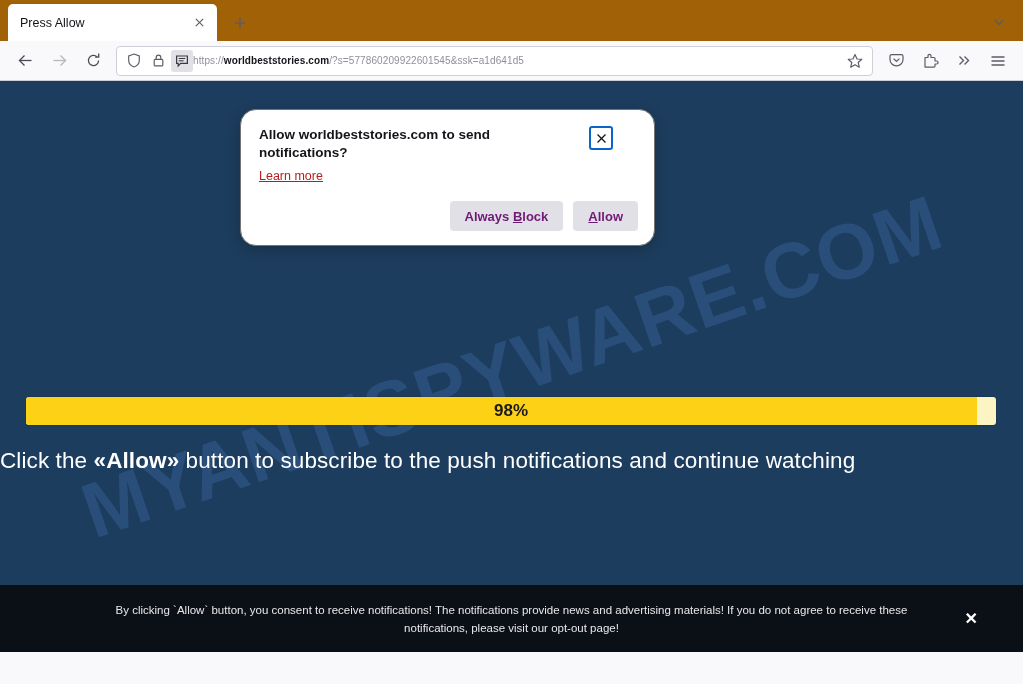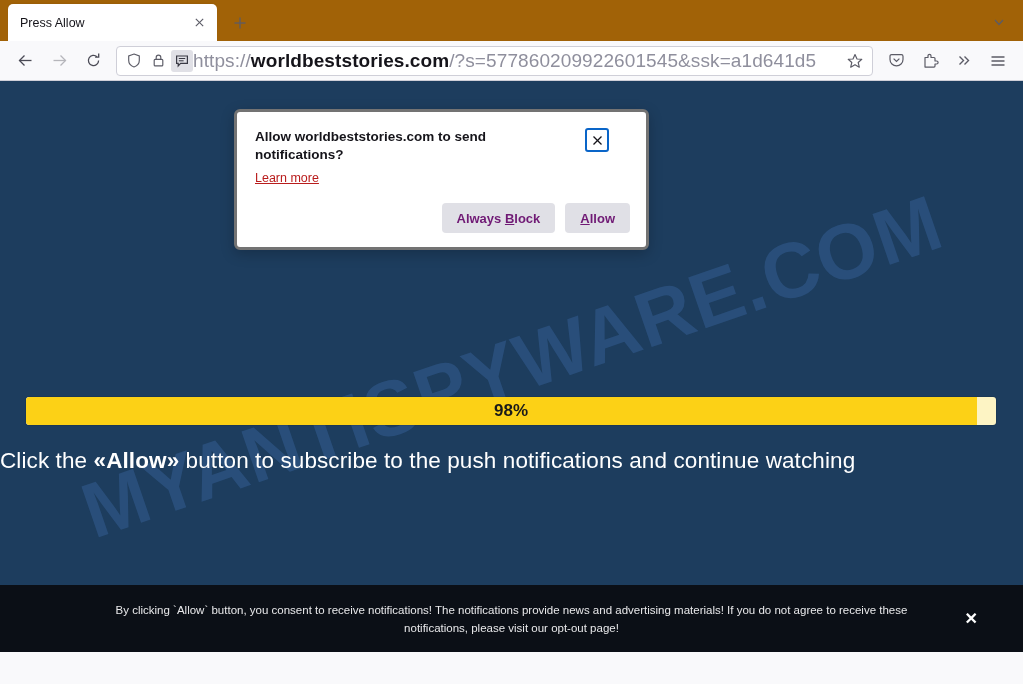--- a/index.html
+++ b/index.html
@@ -158,21 +158,21 @@
   }
   .ident-icon {
     width: 22px; height: 22px;
     display: flex; align-items: center; justify-content: center;
     border-radius: 3px;
   }
   .ident-icon.active { background: #e0e0e6; }
   .url-text {
     flex: 1;
     min-width: 0;
-    font-size: 19px;
+    font-size: 10px;
     color: #8f8f9d;
     white-space: nowrap;
     overflow: hidden;
     letter-spacing: .1px;
   }
   .url-text b {
     color: #15141a;
     font-weight: 600;
   }
   .star-btn {
@@ -270,26 +270,26 @@
     top: 26px;
     color: #ffffff;
     font-size: 16px;
     font-weight: 700;
     line-height: 1;
   }
 
   
   .perm-popup {
     position: absolute;
-    left: 234px;
+    left: 240px;
     top: 109px;
     width: 415px;
     background: #ffffff;
-    border: 3px solid #737373;
-    border-radius: 6px;
+    border: 1px solid #737373;
+    border-radius: 16px;
     box-shadow: 0 4px 14px rgba(0,0,0,.22);
     padding: 16px 16px 14px 18px;
     z-index: 50;
   }
   .perm-head {
     display: flex;
     align-items: flex-start;
   }
   .perm-title {
     flex: 1;

